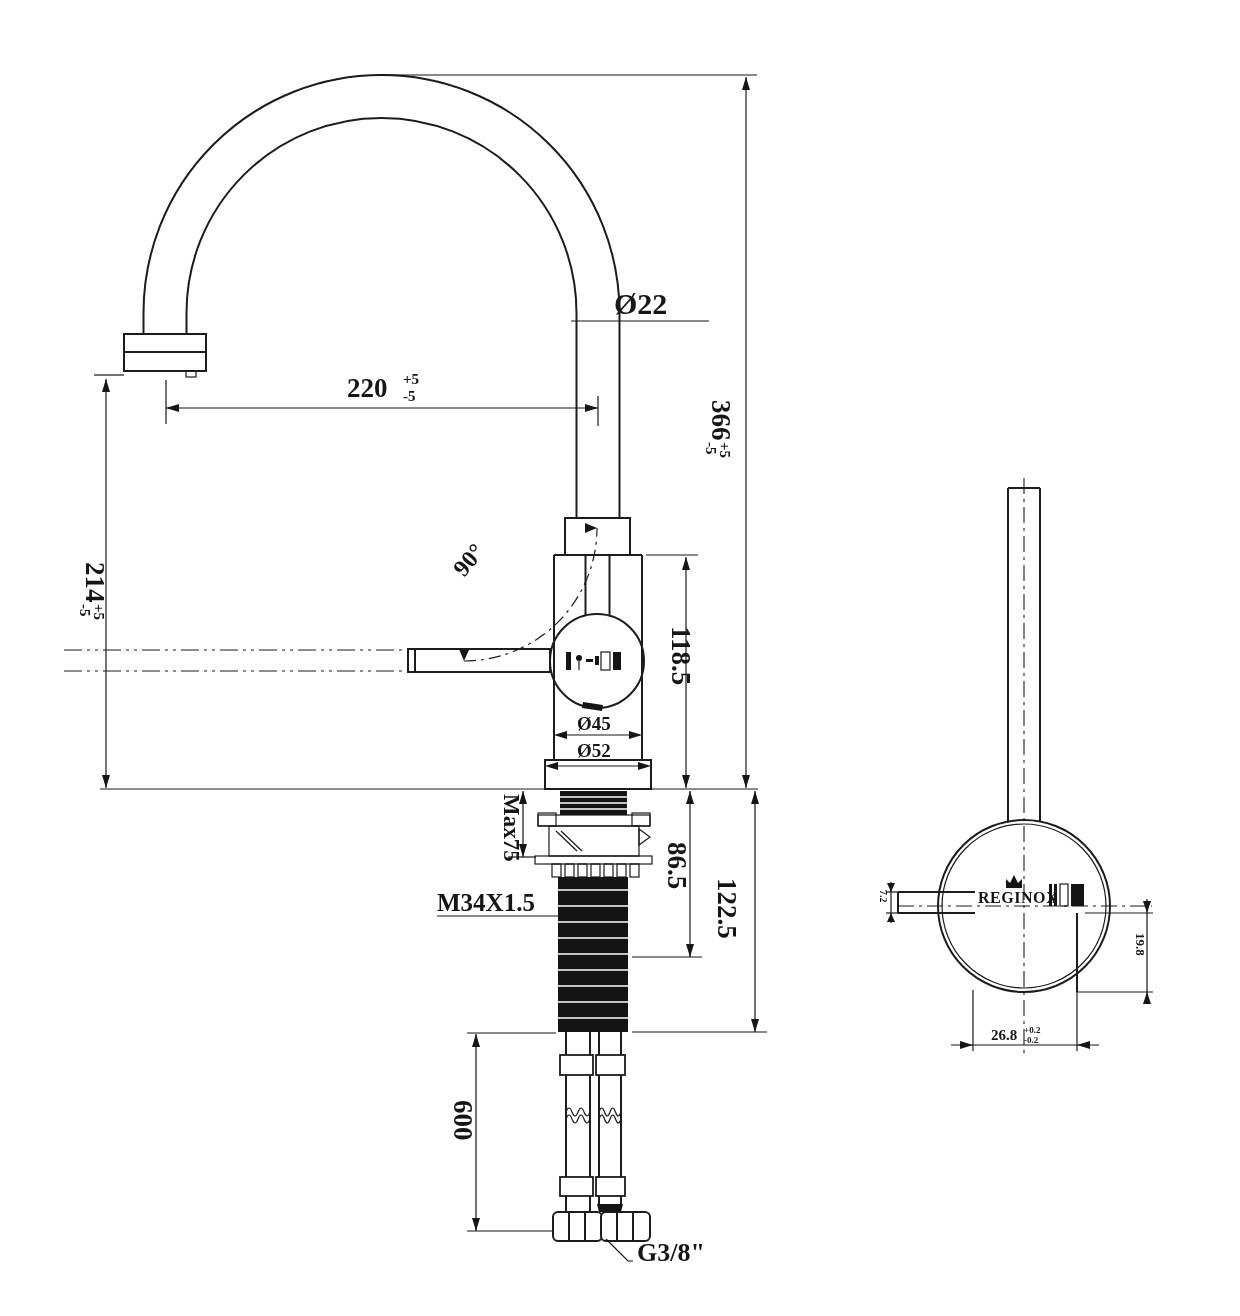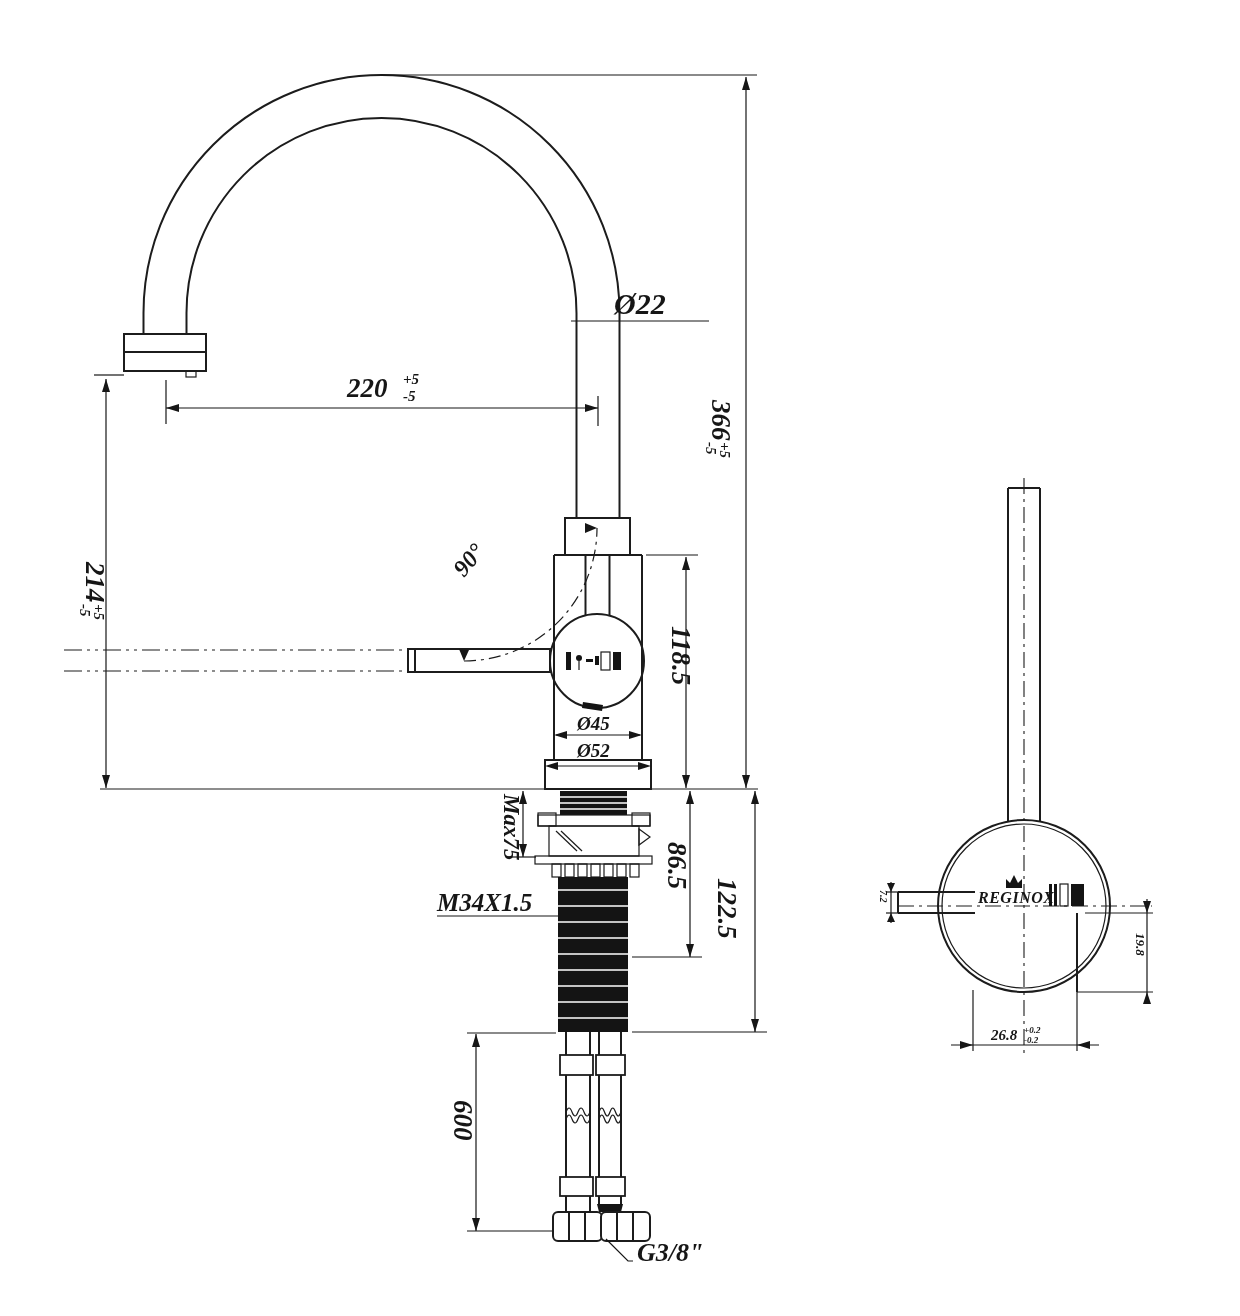--- a/index.html
+++ b/index.html
@@ -1,16 +1,16 @@
 <!DOCTYPE html>
 <html><head>
 <meta charset="utf-8">
 <style>
   html,body{margin:0;padding:0;background:#ffffff;}
-  .page{width:1240px;height:1316px;background:#0369a1;position:relative;font-family:"Liberation Serif",serif;font-style:italic;}
+  .page{width:1240px;height:1316px;background:#0369a1;position:relative;font-family:"Liberation Serif",serif;}
   svg{display:block;}
   text{fill:#161616;font-family:"Liberation Serif",serif;font-weight:bold;}
   .outline{stroke:#1c1c1c;stroke-width:2;fill:none;}
   .thin{stroke:#1c1c1c;stroke-width:1.2;fill:none;}
   .dim{stroke:#161616;stroke-width:1.2;fill:none;}
   .arrow{fill:#161616;stroke:none;}
   .solid{fill:#141414;stroke:none;}
   .whiteline{stroke:#ffffff;stroke-width:1.6;}
   .cl{stroke:#1c1c1c;stroke-width:1.1;fill:none;stroke-dasharray:16 5 3 5;}
   .ph{stroke:#1c1c1c;stroke-width:1.1;fill:none;stroke-dasharray:18 5 3 5 3 5;}

